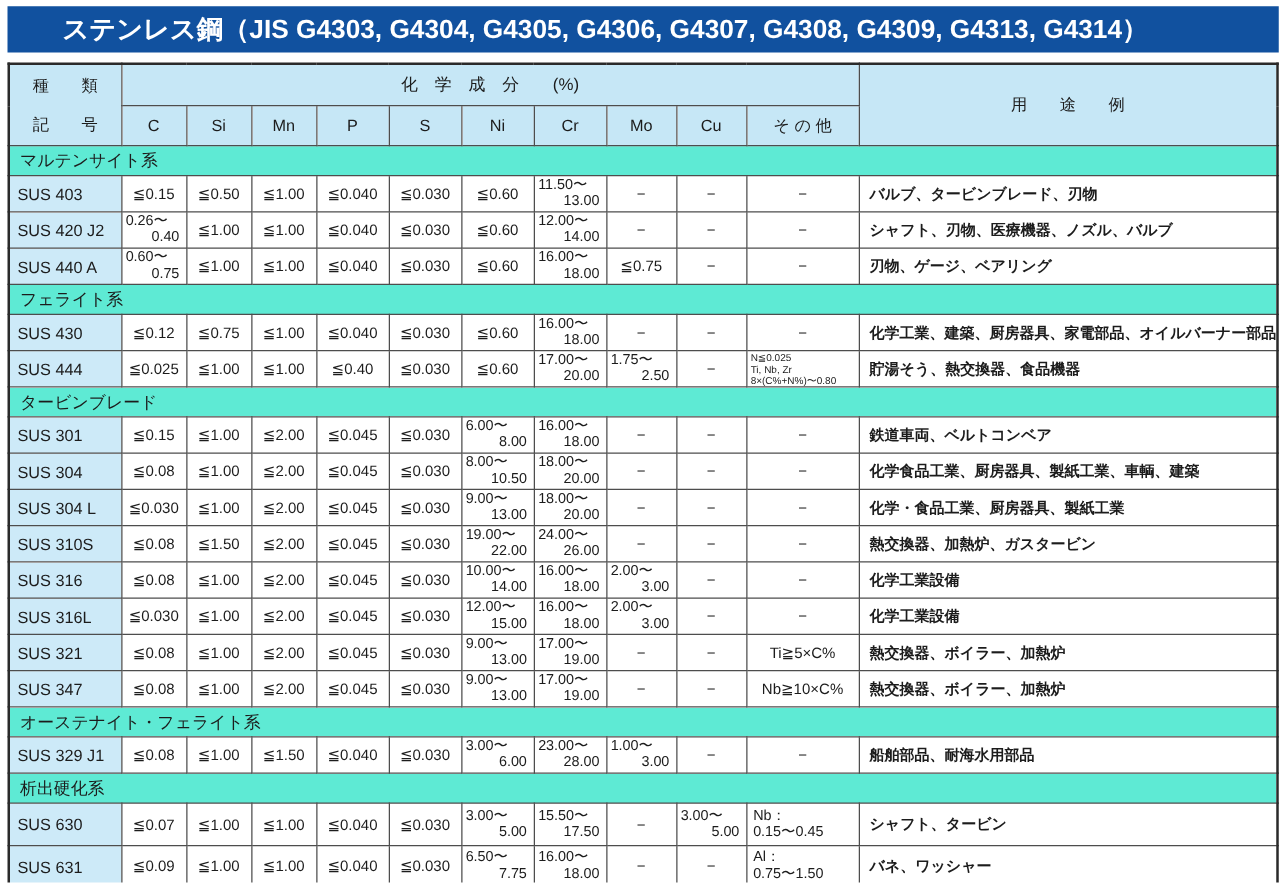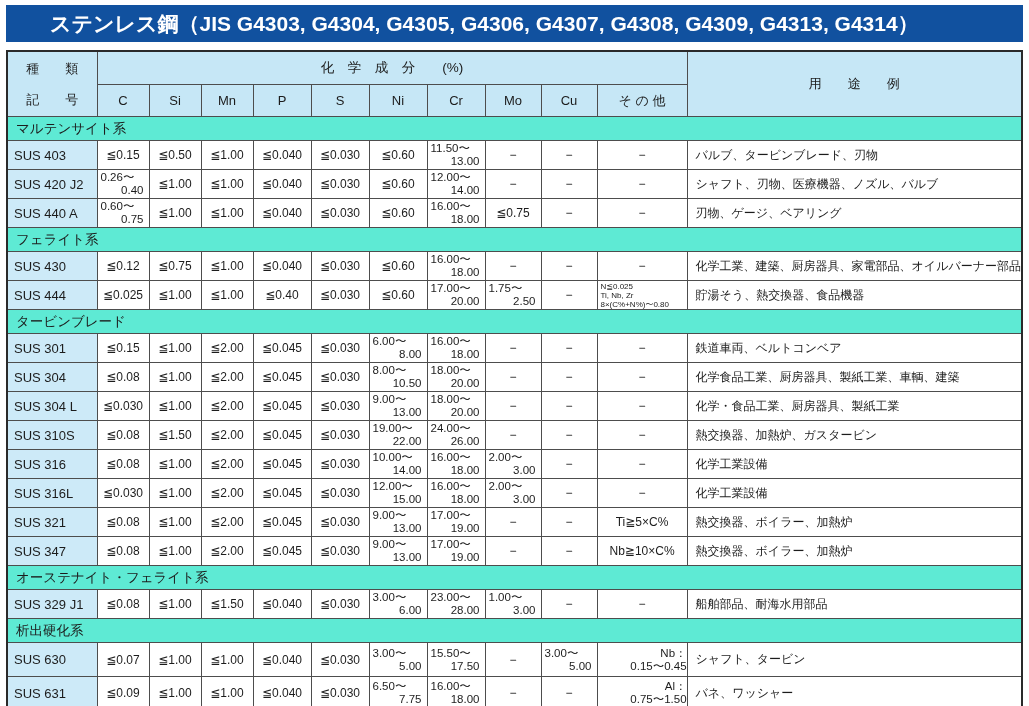--- a/index.html
+++ b/index.html
@@ -17,23 +17,23 @@
   th.grade-head .gh-line{height:31px;line-height:31px;text-align:center;}
   tr.section-row td{background:#5eead4;text-align:left;padding-left:8px;
     font-size:13.5px;height:23px;}
   td.grade{background:#cdeaf8;text-align:left;padding-left:6px;font-size:13px;}
   tr.data-row{height:29px;}
   tr.tall-row{height:34px;margin-top:32px;}
   td.single{text-align:center;font-size:12px;}
   td.multi div{font-size:11.5px;line-height:13px;}
   td.range div:first-child{text-align:left;padding-left:3px;}
   td.range div:last-child{text-align:right;padding-right:5px;}
-  td.left2 div{text-align:right;padding-left:5px;}
+  td.left2 div{text-align:left;padding-left:5px;}
   td.small div{font-size:8px;line-height:9px;text-align:left;padding-left:3px;}
-  td.usage{text-align:left;padding-left:8px;font-size:12px;}
+  td.usage{text-align:left;padding-left:8px;font-size:12px;font-weight:bold;}
 </style>
 </head>
 <body>
 
 <div class="title-bar">ステンレス鋼（JIS G4303, G4304, G4305, G4306, G4307, G4308, G4309, G4313, G4314）</div>
 
 <table>
   <colgroup>
     <col style="width:90px">
       <col style="width:52px">

